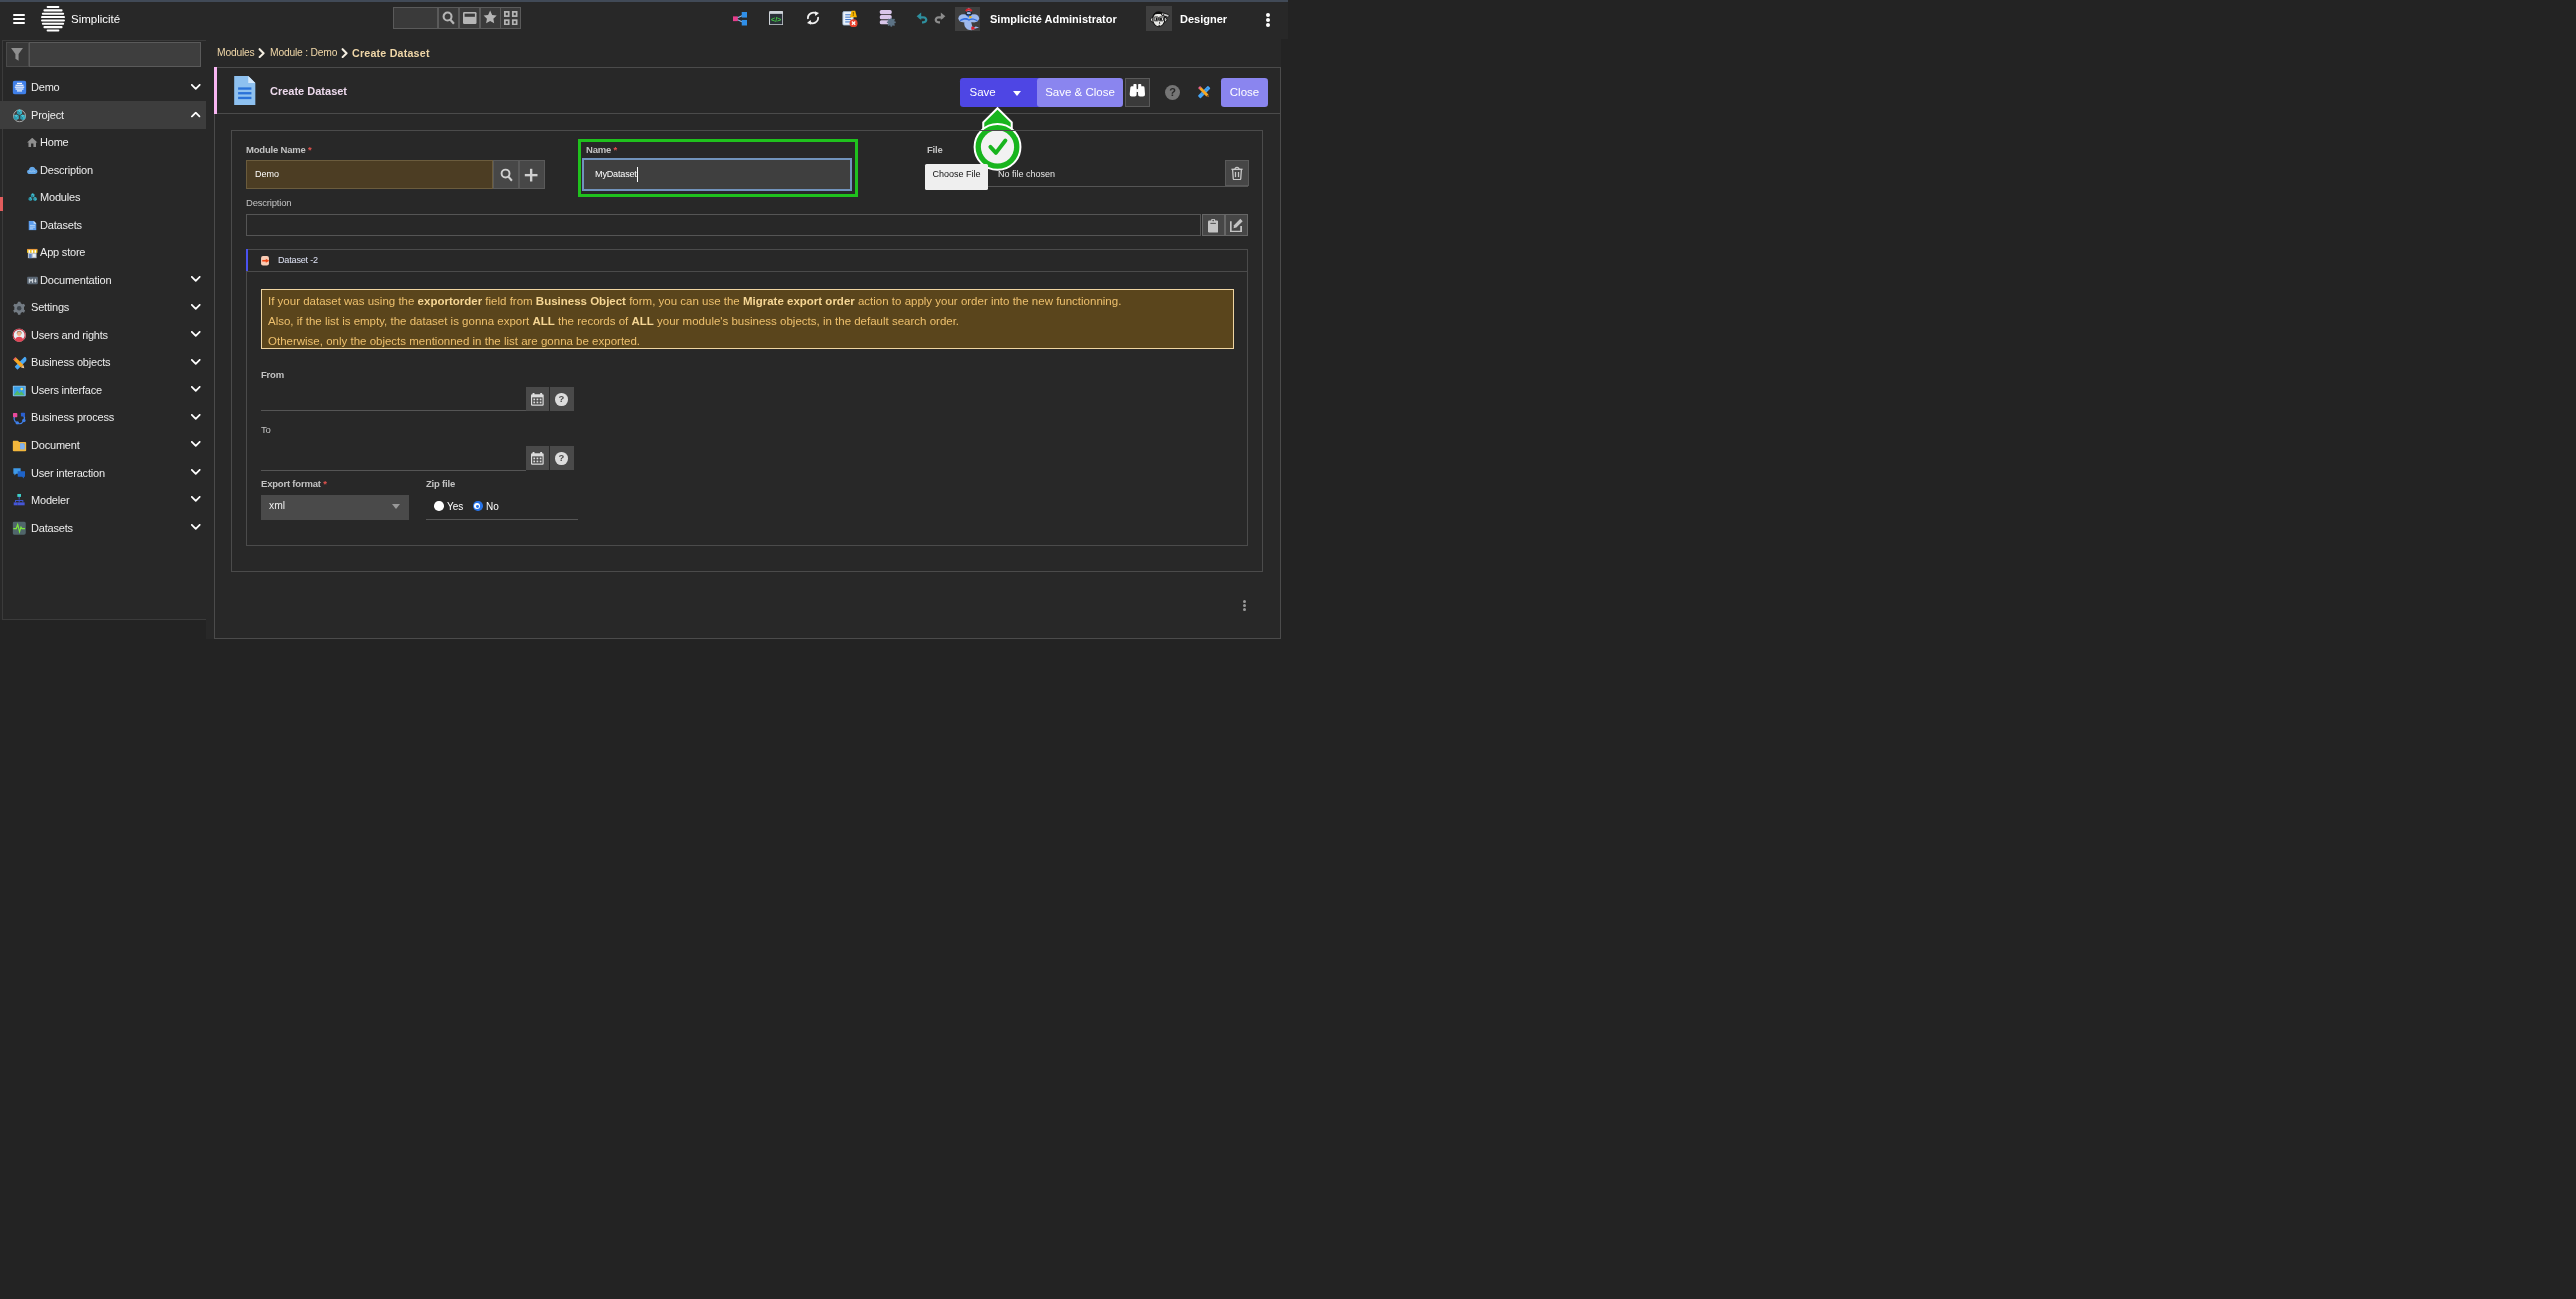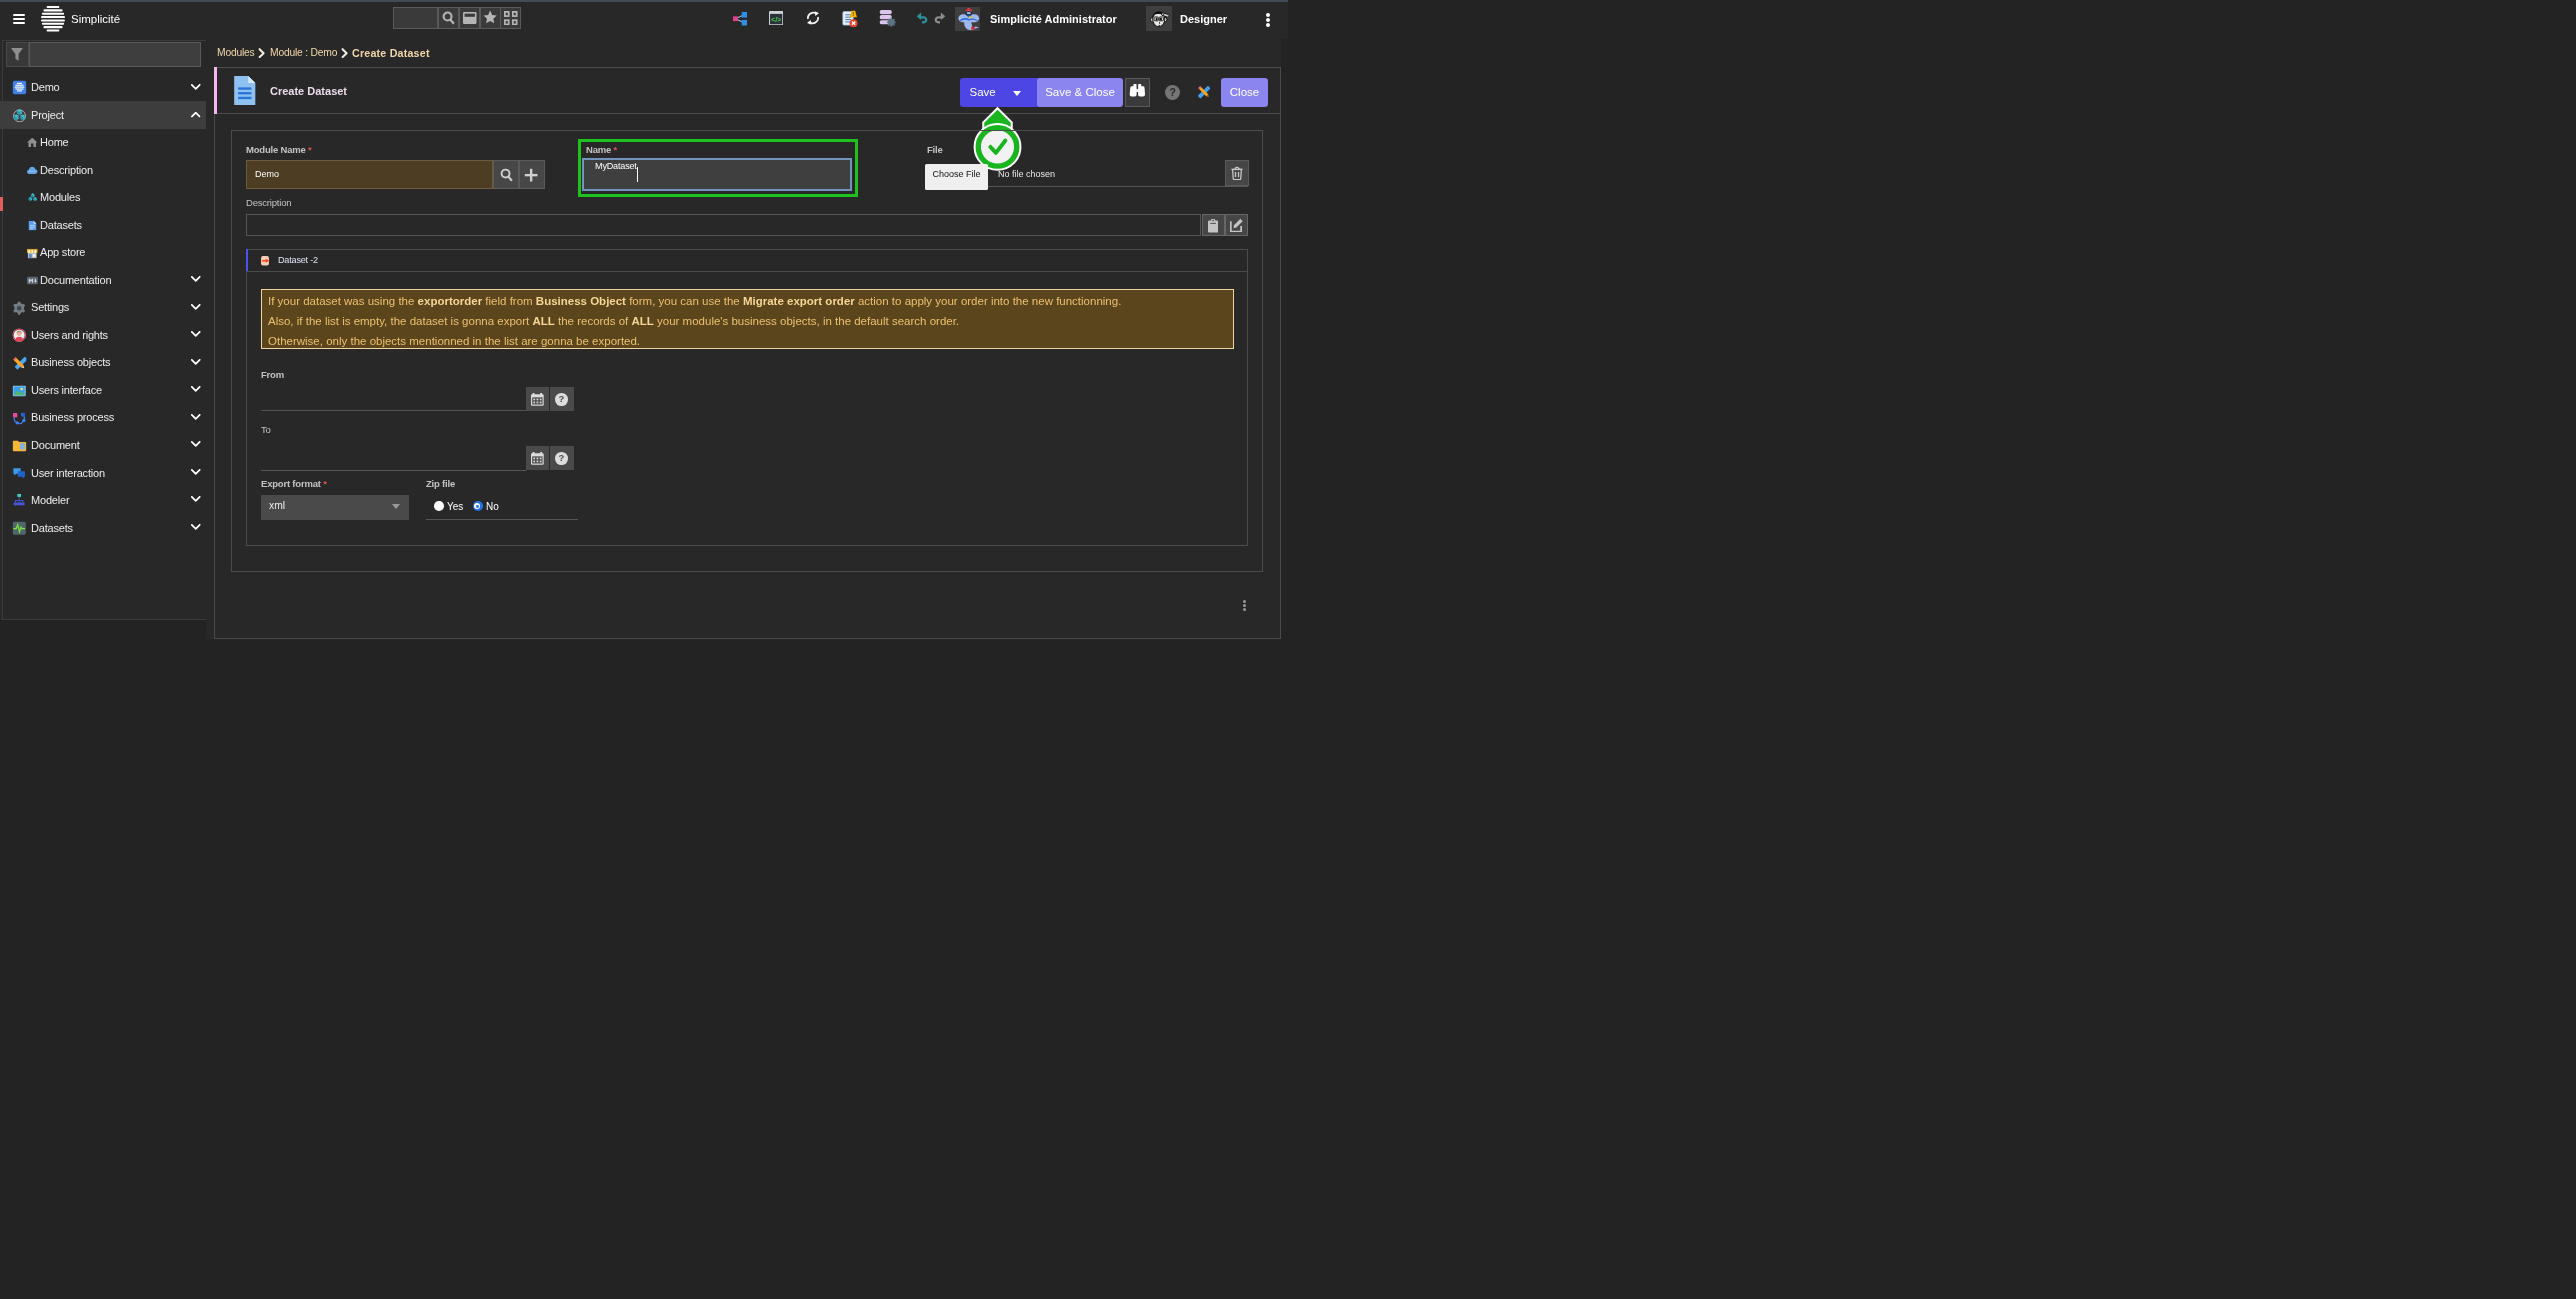--- a/index.html
+++ b/index.html
@@ -480,21 +480,21 @@
   <svg class="ab" style="left:524px;top:168px" width="14.3" height="14.3" viewBox="0 0 18 18">
       <g stroke="#cfcfcf" stroke-width="3">
         <line x1="9" y1="1" x2="9" y2="17"></line>
         <line x1="1" y1="9" x2="17" y2="9"></line>
       </g>
     </svg>
 
   <div class="ab" style="left:578px;top:139px;width:280px;height:58px;border:3.2px solid #1fc11d"></div>
   <div class="ab" style="left:586px;top:144px;font-size:9.5px;letter-spacing:-0.2px;font-weight:bold;color:#c3c3c3">Name <span style="color:#e0524e">*</span></div>
   <div class="ab" style="left:582px;top:158px;width:270px;height:33px;border:2.4px solid #7193bc;background:#3f3f3f"></div>
-  <div class="ab" style="left:595px;top:161px;font-size:9.1px;letter-spacing:-0.2px;color:#fff">MyDataset</div>
+  <div class="ab" style="left:595px;top:169px;font-size:9.1px;letter-spacing:-0.2px;color:#fff">MyDataset</div>
   <div class="ab" style="left:637px;top:167px;width:1.2px;height:15px;background:#fff"></div>
 
   <div class="ab" style="left:927px;top:144px;font-size:9.5px;letter-spacing:-0.2px;font-weight:bold;color:#c3c3c3">File</div>
   <div class="ab" style="left:925px;top:186px;width:323px;height:0.8px;background:#555"></div>
   <div class="ab" style="left:925px;top:164px;width:63px;height:26px;background:#efefef;border-radius:1.6px;color:#111;font-size:9px;text-align:center;line-height:21.5px">Choose File</div>
   <div class="ab" style="left:998px;top:169px;font-size:9px;color:#e8e8e8">No file chosen</div>
   <div class="ab" style="left:1225px;top:160px;width:24px;height:26px;background:#464646;border:0.8px solid #5a5a5a"></div>
   <svg class="ab" style="left:1231px;top:166px" width="12" height="14.3" viewBox="0 0 15 18">
       <g fill="none" stroke="#c9c9c9" stroke-width="1.6">
         <path d="M2 5 L2.8 16.2 A1.4 1.4 0 0 0 4.2 17.2 L10.8 17.2 A1.4 1.4 0 0 0 12.2 16.2 L13 5"></path>

